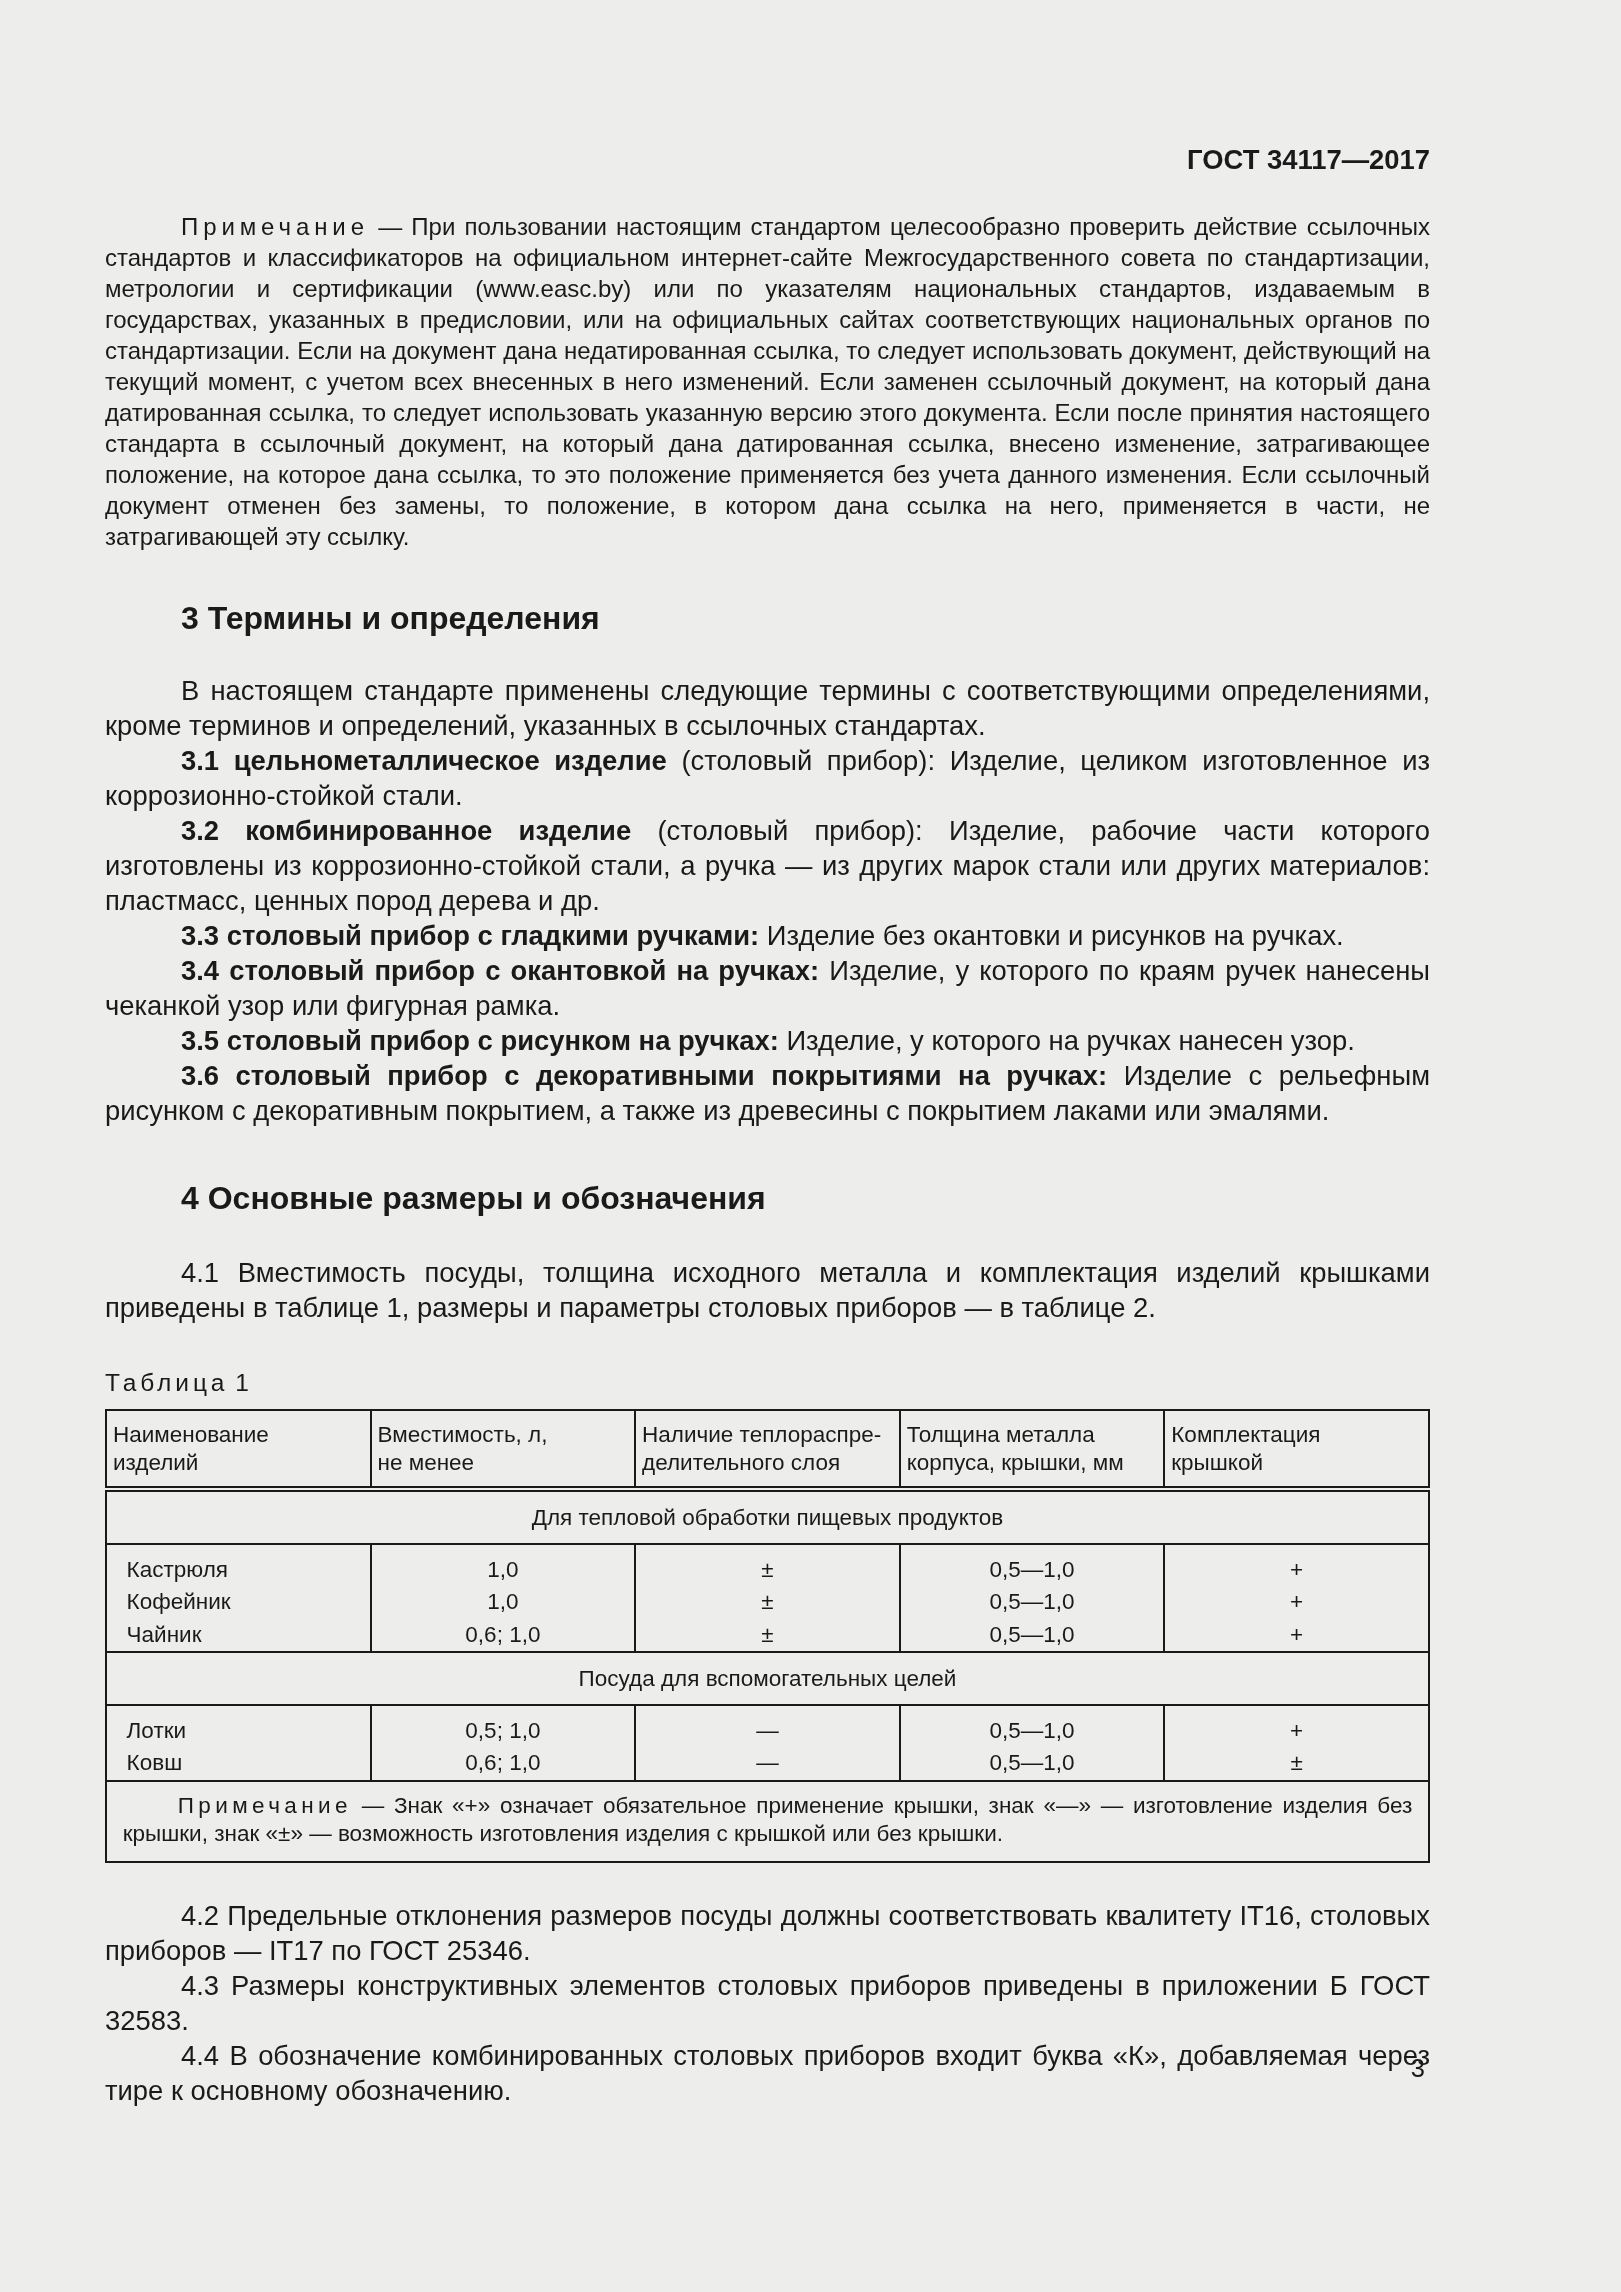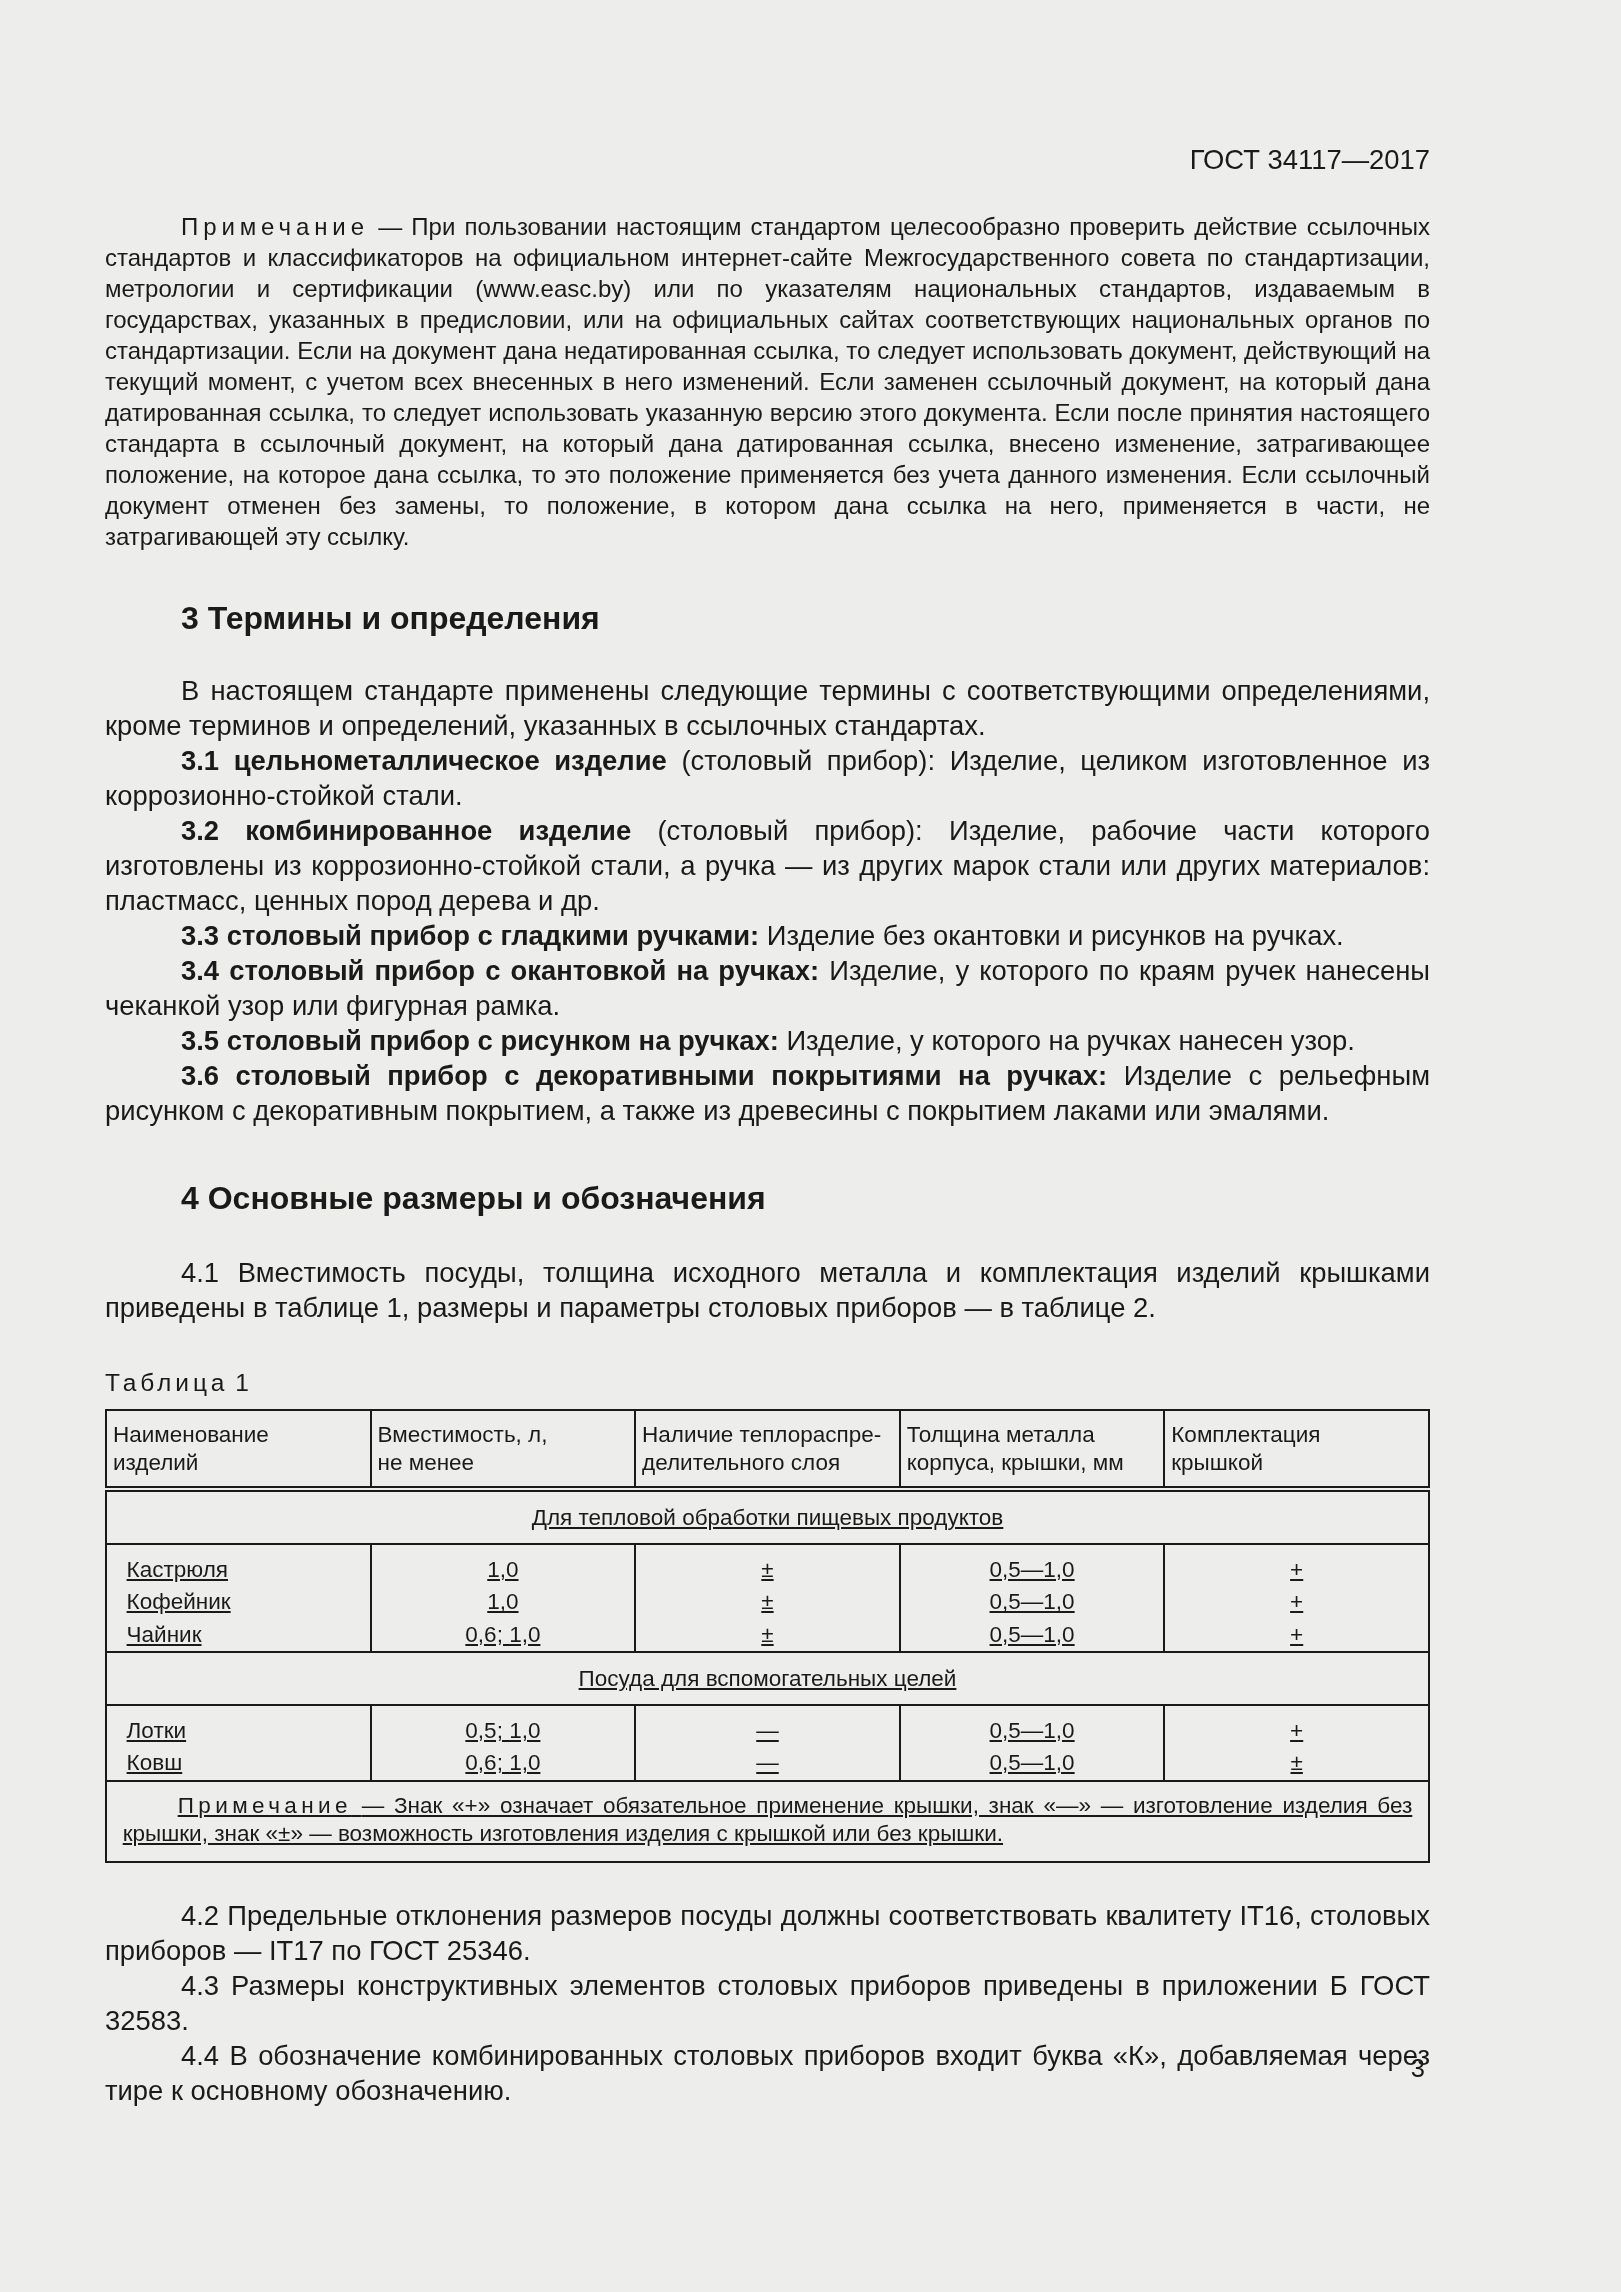--- a/index.html
+++ b/index.html
@@ -2,21 +2,21 @@
 <html><head>
 <meta charset="utf-8">
 <style>
   html,body{margin:0;padding:0;background:#d8d8d8;}
   .page{
     position:relative; width:1621px; height:2293px; margin:0 auto;
     background:#ededec; color:#1a1a1a; overflow:hidden;
     font-family:"Liberation Sans","DejaVu Sans",sans-serif;
   }
   .content{position:absolute; left:105px; top:143px; width:1325px;}
-  .doc-code{text-align:right; font-weight:normal; font-size:27.4px; line-height:33px;}
+  .doc-code{text-align:right; font-weight:bold; font-size:27.4px; line-height:33px;}
   .spaced{letter-spacing:4.9px;}
   .note{margin-top:35px; font-size:24px; line-height:31px; text-align:justify; text-indent:76px;}
   h2{font-size:32px; line-height:39px; font-weight:bold; margin:0; padding-left:76px;}
   .h-s3{margin-top:47px;}
   .h-s4{margin-top:51px;}
   .para{font-size:27.4px; line-height:35px; text-align:justify; text-indent:76px; margin:0;}
   .mt-intro{margin-top:35px;}
   .mt-p41{margin-top:37px;}
   .mt-p42{margin-top:35px;}
   .tbl-label{margin-top:43px; font-size:24.5px; line-height:29px;}
@@ -24,21 +24,21 @@
   table.tbl{
     width:100%; margin-top:11.8px; border-collapse:collapse;
     font-size:22.5px; border:2.9px solid #1a1a1a;
   }
   .tbl th{
     font-weight:normal; border-left:2px solid #1a1a1a; border-right:2px solid #1a1a1a;
     border-bottom:6.9px double #1a1a1a;
     padding:9.8px 5.9px; text-align:left; vertical-align:middle;
     line-height:28px; white-space:pre-line;margin-left:16px;
   }
-  .tbl td{vertical-align:middle;text-decoration:underline;}
+  .tbl td{vertical-align:middle;}
   .tbl tr.sect td{
     border-top:2.9px solid #1a1a1a; border-bottom:2.9px solid #1a1a1a;
     text-align:center; padding:11.8px 7.8px; line-height:27.4px;
   }
   .tbl td.v{border-left:2px solid #1a1a1a; border-right:2px solid #1a1a1a;
     text-align:center; padding:2.9px 7.8px; line-height:26.5px;}
   .tbl td.name{text-align:left; padding-left:19.6px;}
   .tbl tr.gr-first td{padding-top:11.8px;}
   .tbl tr.gr-last td{padding-bottom:3px;}
   .tbl tr.noterow td{

